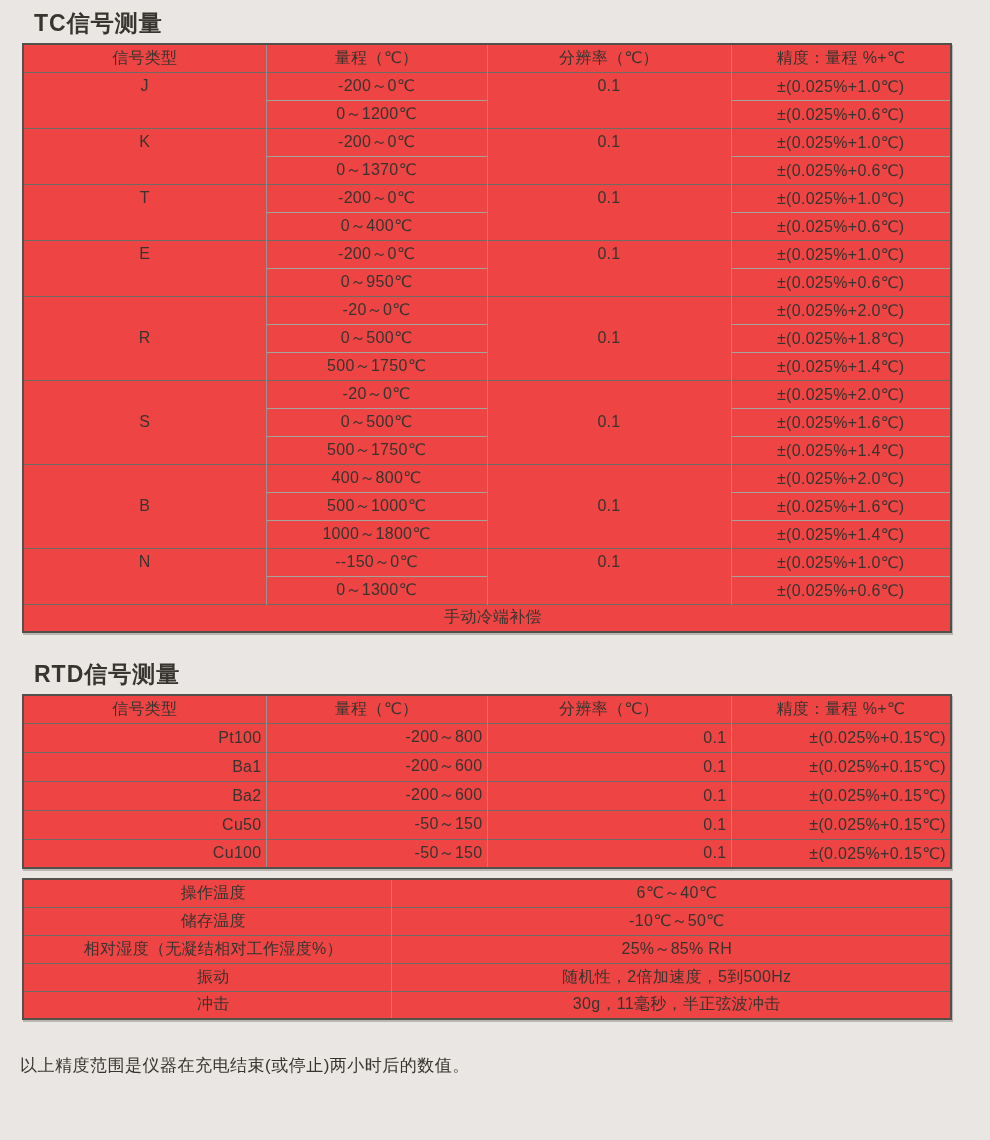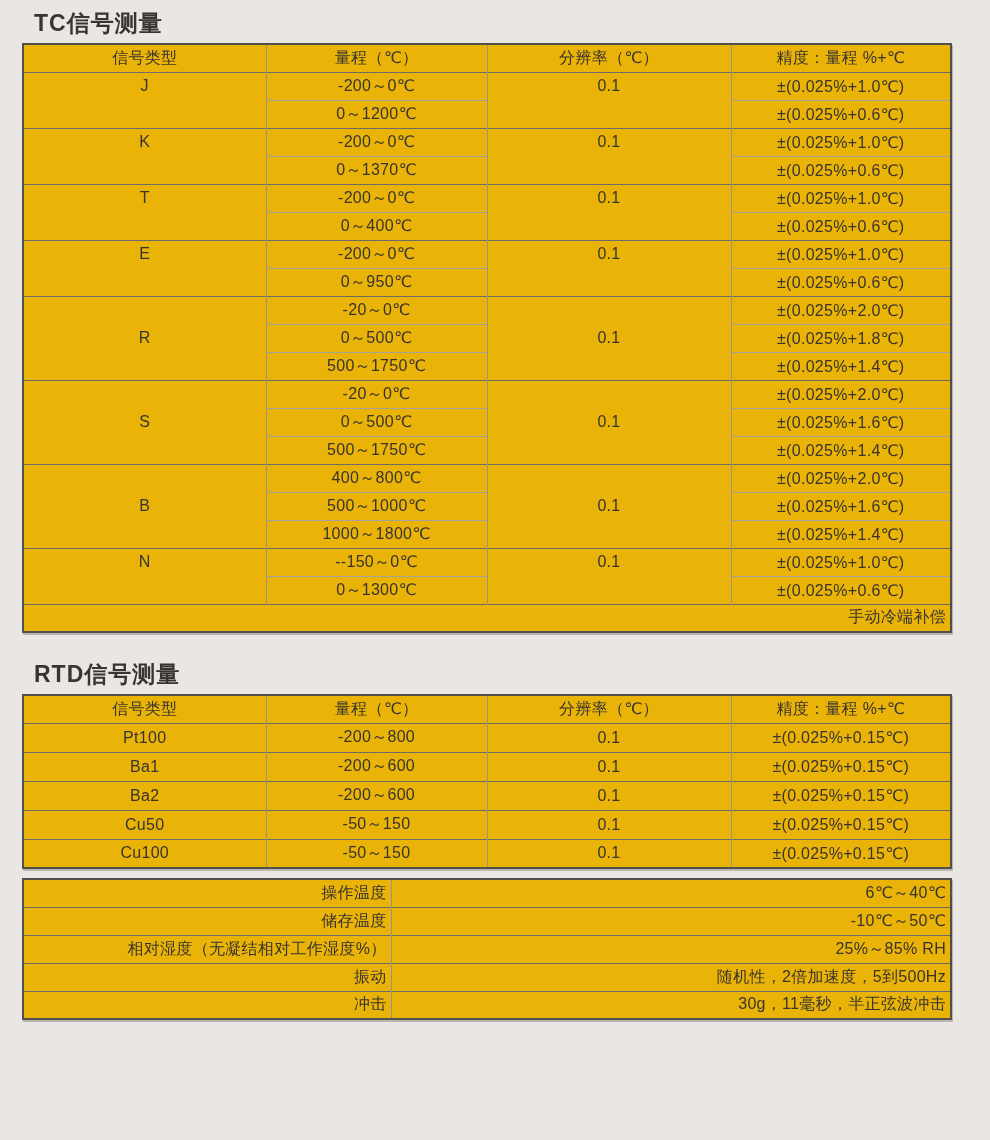--- a/index.html
+++ b/index.html
@@ -17,41 +17,41 @@
     line-height: 22px;
     margin: 12px 0 0 34px;
     letter-spacing: 1px;
   }
   .sec-title.gap { margin-top: 30px; }
   table {
     border-collapse: collapse;
     table-layout: fixed;
     margin: 9px 0 0 22px;
     width: 928px;
-    background: #eab308;
+    background: #ef4444;
     border: 2px solid #534f4b;
     box-shadow: 1px 2px 0 #b9b5b0;
   }
   th, td {
     font-size: 16px;
     font-weight: normal;
     text-align: center;
     vertical-align: middle;
     height: 28px;
     padding: 0 4px;
     border-left: 1px solid #96928d;
     border-top: 1px solid #a6a29d;
     letter-spacing: 0.3px;
     white-space: nowrap;
     overflow: hidden;
   }
   tr.group-start td { border-top-color: #6e6a66; }
   td.va-top { vertical-align: top; line-height: 26px; }
-  td.left-cell, th.left-cell { text-align: right; padding-left: 16px; }
-  .rtd-table td { height: 29px; }
+  td.left-cell, th.left-cell { text-align: center; padding-left: 16px; }
+  .rtd-table td { height: 29px; text-align: right; }
   .general-table td { height: 28px; }
   .note {
     margin: 34px 0 0 20px;
     font-size: 17px;
     letter-spacing: 0.5px;
   }
 </style>
 </head>
 <body>
 
@@ -247,14 +247,15 @@
           <td class="left-cell">振动</td>
           <td class="left-cell">随机性，2倍加速度，5到500Hz</td>
         </tr>
         <tr class="group-start">
           <td class="left-cell">冲击</td>
           <td class="left-cell">30g，11毫秒，半正弦波冲击</td>
         </tr>
       </tbody>
   </table>
 
+  <div class="note">以上精度范围是仪器在充电结束(或停止)两小时后的数值。</div>
 
 </div>
 
 </body></html>

